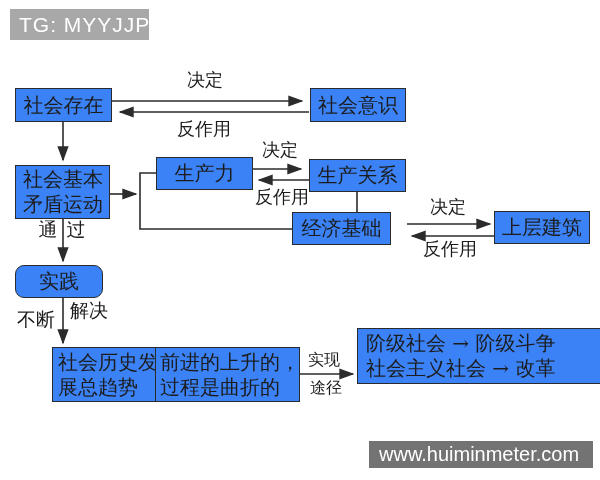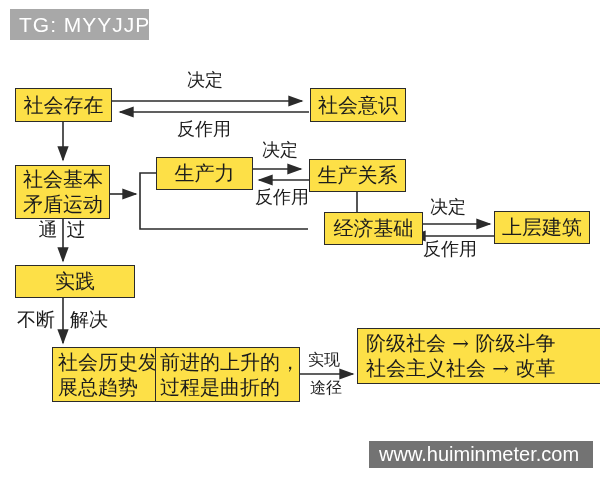--- a/index.html
+++ b/index.html
@@ -40,21 +40,21 @@
   }
   svg.lines {
     position: absolute;
     left: 0; top: 0;
     width: 600px; height: 480px;
   }
   .node {
     position: absolute;
     box-sizing: border-box;
     border: 1.6px solid #2b2b2b;
-    background: #fde047;
+    background: #3b82f6;
     font-size: 20px;
     line-height: 25px;
     white-space: nowrap;
   }
   .node.one {
     display: flex;
     align-items: center;
     justify-content: center;
   }
   .node.two {
@@ -118,29 +118,29 @@
   </div>
 
   <div class="node one" style="left:156px; top:157px; width:97px; height:33px;">
     <span>生产力</span>
   </div>
 
   <div class="node one" style="left:309px; top:159px; width:97px; height:33px;">
     <span>生产关系</span>
   </div>
 
-  <div class="node one" style="left:324px; top:212px; width:99px; height:33px;">
+  <div class="node one" style="left:292px; top:212px; width:99px; height:33px;">
     <span>经济基础</span>
   </div>
 
   <div class="node one" style="left:494px; top:211px; width:96px; height:33px;">
     <span>上层建筑</span>
   </div>
 
-  <div class="node one" style="left:15px; top:265px; width:120px; height:33px;">
+  <div class="node one" style="left:15px; top:265px; width:88px; height:33px;border-radius:9px;">
     <span>实践</span>
   </div>
 
   <div class="node two" style="left:12px; top:347px; width:116px; height:55px; padding-left:5px;margin-left:40px;">
     <span>社会历史发</span>
     <span>展总趋势</span>
   </div>
 
   <div class="node two" style="left:155px; top:347px; width:145px; height:55px; padding-left:4px;">
     <span>前进的上升的，</span>
@@ -157,20 +157,20 @@
 
   <div class="lbl" style="left:280px; top:150px;">决定</div>
   <div class="lbl" style="left:282px; top:197px;">反作用</div>
 
   <div class="lbl" style="left:448px; top:207px;">决定</div>
   <div class="lbl" style="left:450px; top:249px;">反作用</div>
 
   <div class="lbl big gapped" style="left:62px; top:230px;">通过</div>
 
   <div class="lbl big" style="left:36px; top:320px;">不断</div>
-  <div class="lbl big" style="left:89px; top:320px;">解决</div>
+  <div class="lbl big" style="left:89px; top:311px;">解决</div>
 
   <div class="lbl small" style="left:324px; top:360px;">实现</div>
   <div class="lbl small" style="left:326px; top:388px;">途径</div>
 
   <div class="badge bottom">www.huiminmeter.com</div>
 
 </div>
 
 </body></html>

